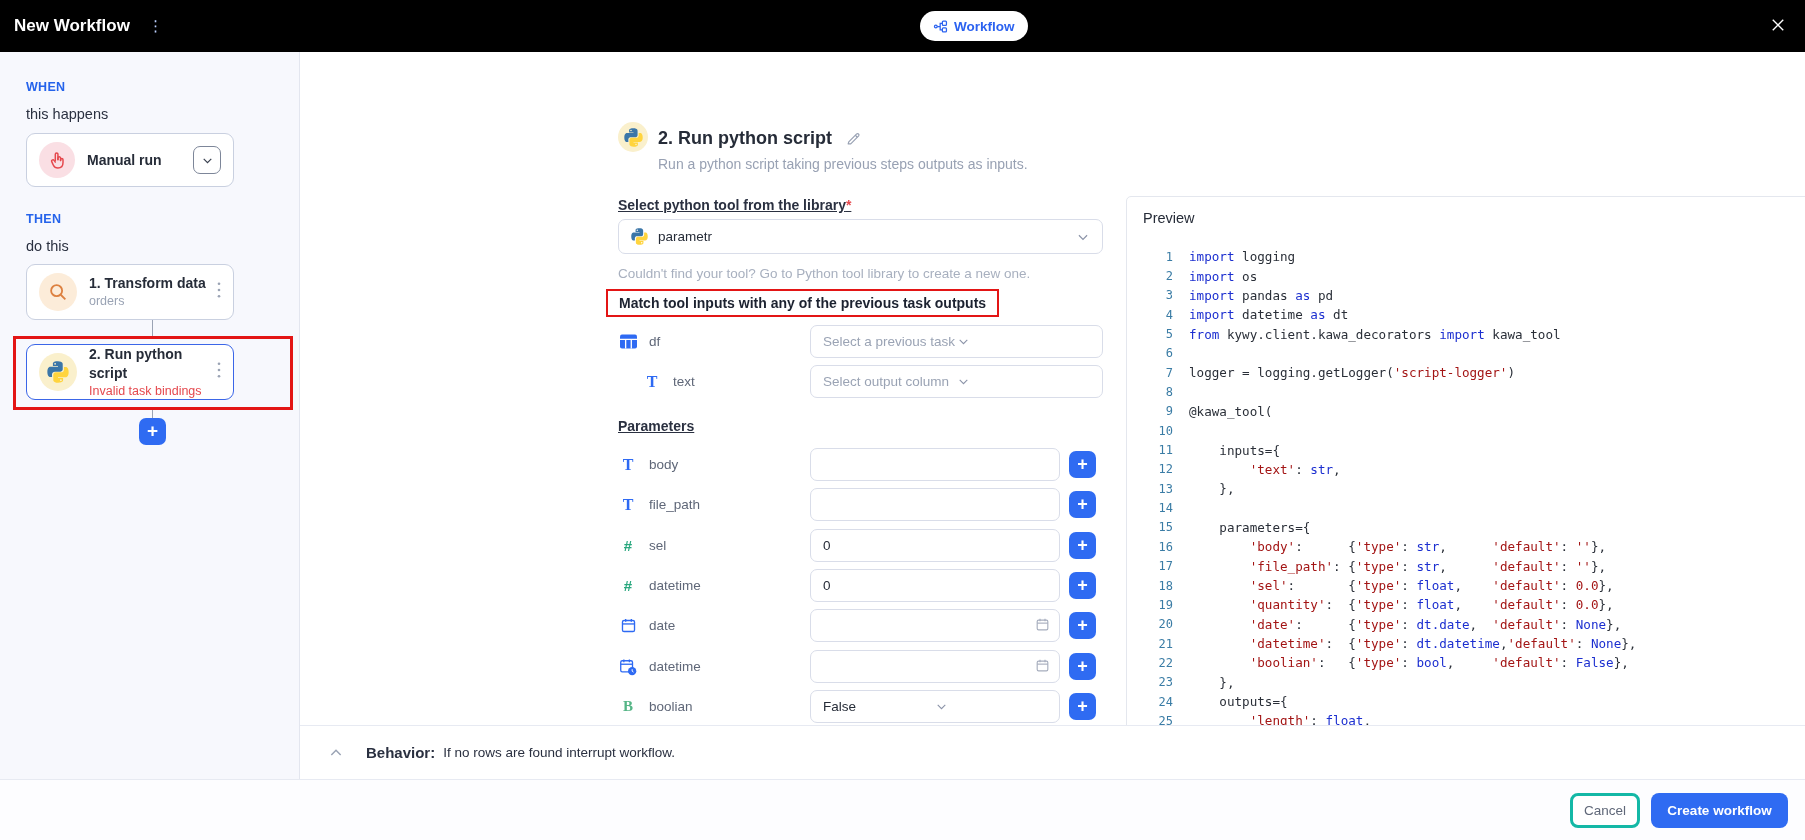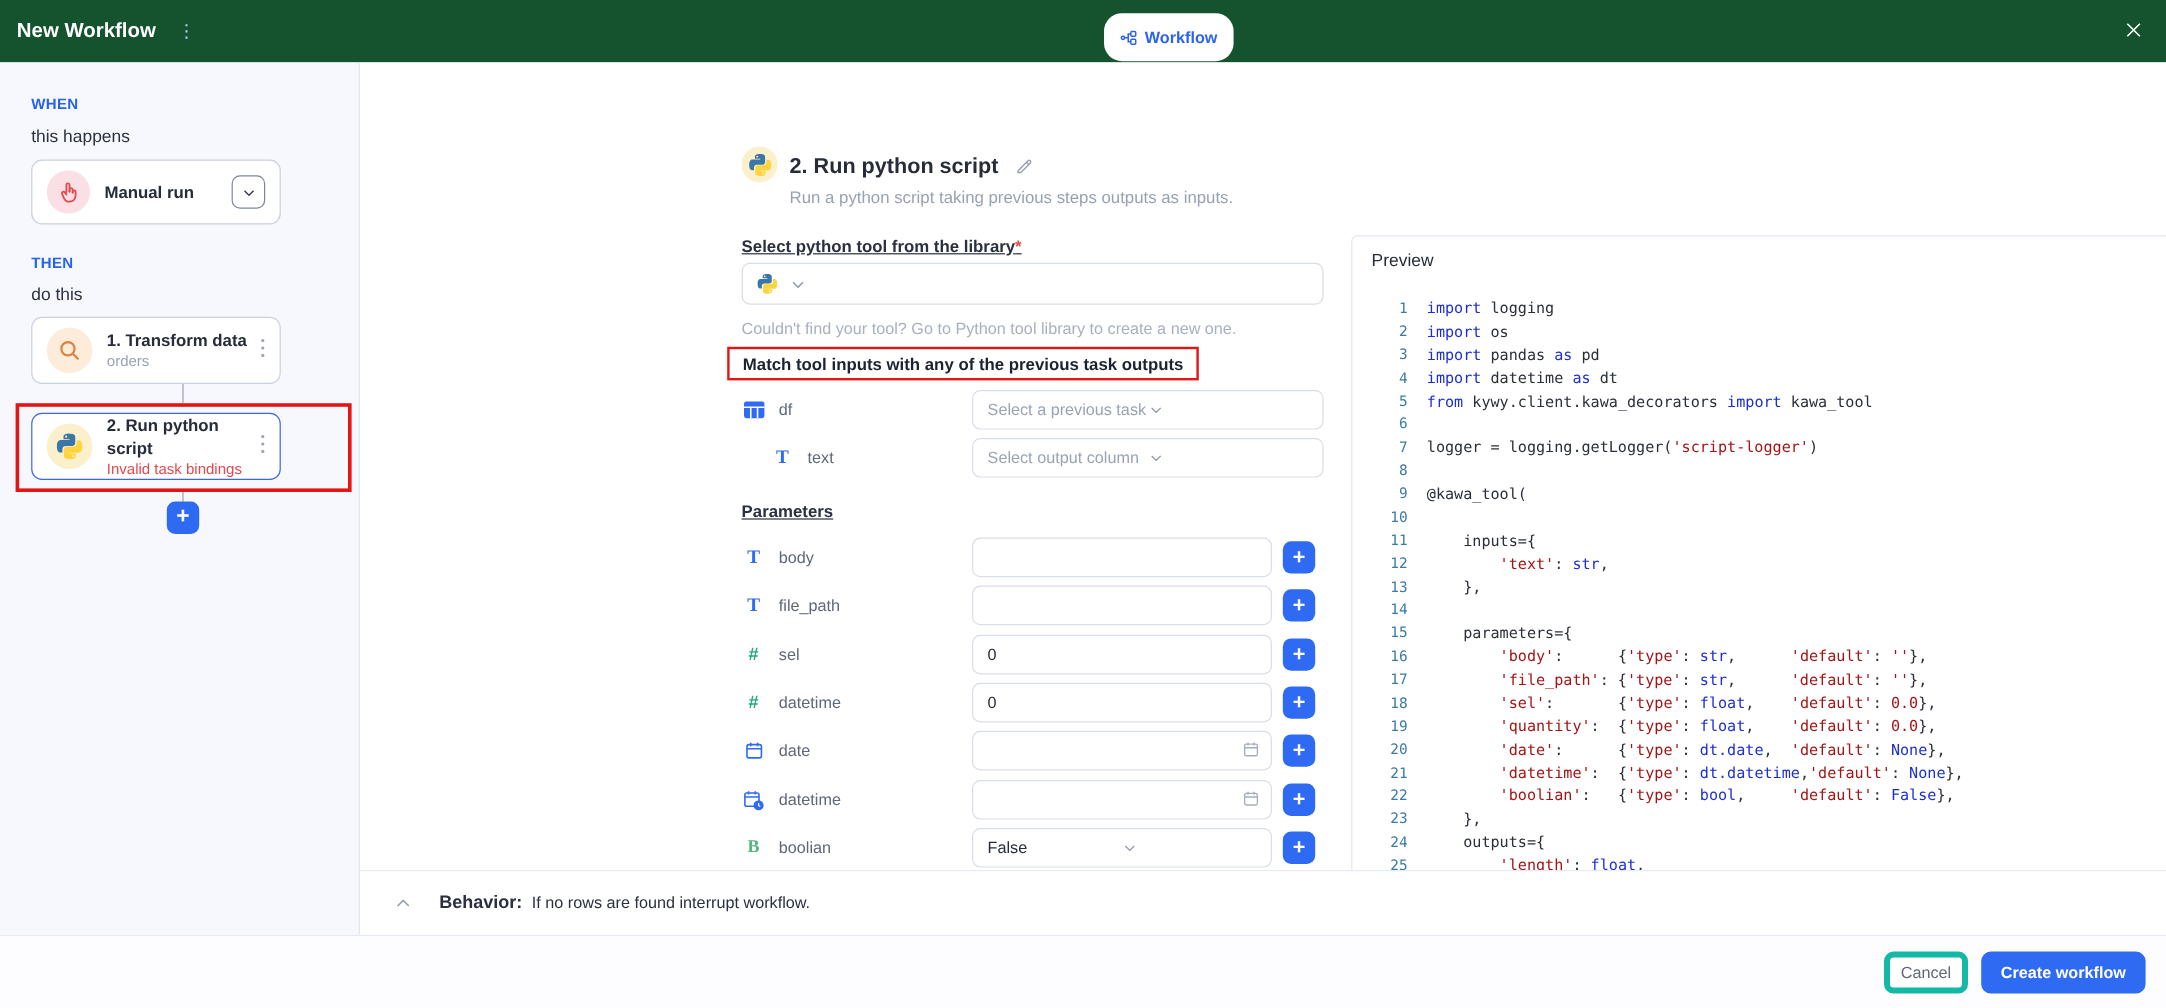--- a/index.html
+++ b/index.html
@@ -1,23 +1,23 @@
 <!DOCTYPE html>
 <html><head>
 <meta charset="utf-8">
 <style>
   * { margin:0; padding:0; box-sizing:border-box; }
   html,body { width:1805px; height:840px; }
   body { font-family:"Liberation Sans", sans-serif; background:#fff; position:relative; overflow:hidden; color:#262c38; }
 
   
-  .header { position:absolute; left:0; top:0; width:1805px; height:52px; background:#14532d; display:flex; align-items:center; }
+  .header { position:absolute; left:0; top:0; width:1805px; height:52px; background:#000000; display:flex; align-items:center; }
   .header-title { color:#fff; font-size:17px; font-weight:bold; margin-left:14px; }
   .header-kebab { margin-left:18px; color:#bcd0ff; font-size:15px; letter-spacing:0; cursor:pointer; }
-  .header-badge { position:absolute; left:920px; top:11px; height:40px; background:#fff; border-radius:15px; display:flex; align-items:center; gap:6px; padding:0 13px; }
+  .header-badge { position:absolute; left:920px; top:11px; height:30px; background:#fff; border-radius:15px; display:flex; align-items:center; gap:6px; padding:0 13px; }
   .header-badge span { color:#2b62f0; font-size:13.5px; font-weight:bold; }
   .header-close { position:absolute; right:16px; top:16px; width:20px; height:20px; cursor:pointer; }
 
   
   .sidebar { position:absolute; left:0; top:52px; width:300px; height:727px; background:#f7f8fd; border-right:1px solid #e3e6ef; }
   .side-kicker { position:absolute; left:26px; font-size:12.5px; font-weight:bold; color:#2563eb; letter-spacing:.3px; }
   .side-sub { position:absolute; left:26px; font-size:14.5px; color:#2a3040; }
   .side-card { position:absolute; left:26px; width:208px; background:#fff; border:1px solid #c9d0e0; border-radius:9px; display:flex; align-items:center; padding:0 12px; cursor:pointer; }
   .icon-circle { border-radius:50%; display:flex; align-items:center; justify-content:center; flex:none; }
   .card-title { font-size:14px; font-weight:bold; color:#262c38; line-height:1.35; }
@@ -72,21 +72,21 @@
   .tok-str { color:#a31515; }
   .tok-num { color:#a31515; }
   .ind { display:inline-block; width:4ch; background:linear-gradient(#e7e9ee,#e7e9ee) left/1px 100% no-repeat; }
 
   
   .behavior { position:absolute; left:300px; right:0; top:725px; height:54px; border-top:1px solid #e7eaf2; background:#fff; display:flex; align-items:center; }
   .behavior-chev { margin-left:28px; cursor:pointer; display:flex; }
   .behavior-label { margin-left:22px; font-size:15px; font-weight:bold; color:#2a3040; }
   .behavior-text { margin-left:8px; font-size:13.5px; color:#2a3040; }
   .footer { position:absolute; left:0; right:0; top:779px; height:61px; background:#fdfdff; border-top:1px solid #e7eaf2; }
-  .btn-cancel { position:absolute; left:1570px; top:13px; width:70px; height:35px; background:#fff; border:5px solid #14b8a6; border-radius:8px; font-size:13.5px; color:#5f6778; font-family:inherit; cursor:pointer; }
+  .btn-cancel { position:absolute; left:1570px; top:13px; width:70px; height:35px; background:#fff; border:3px solid #14b8a6; border-radius:8px; font-size:13.5px; color:#5f6778; font-family:inherit; cursor:pointer; }
   .btn-create { position:absolute; left:1651px; top:13px; width:137px; height:35px; background:#2f6bf2; border:none; border-radius:8px; font-size:13.5px; font-weight:bold; color:#fff; font-family:inherit; cursor:pointer; }
 </style>
 </head>
 <body>
 
 <div class="header">
   <div class="header-title">New Workflow</div>
   <div class="header-kebab">⋮</div>
   <div class="header-badge">
     <span style="display:flex">
@@ -195,20 +195,21 @@
   <div class="field-label" style="top:145px">
     <span>Select python tool from the library</span><span class="req">*</span>
   </div>
   <div class="tool-select">
     <span id="tool-python-icon" style="display:flex;flex:none">
         <svg width="17" height="17" viewBox="0 0 128 128">
           <path fill="#3b76a8" d="M63.4 2c-31 0-29 13.5-29 13.5v14h29.5v4H21.5S2 31.5 2 63.2c0 31.7 17 30.6 17 30.6h10.2V79.2s-.6-17 16.7-17h29.4s16.2.3 16.2-15.7V19.5S94 2 63.4 2zM47.2 11.4a5.3 5.3 0 1 1 0 10.6 5.3 5.3 0 0 1 0-10.6z"></path>
           <path fill="#ffd43e" d="M64.6 126c31 0 29-13.5 29-13.5v-14H64.1v-4h42.4s19.5 2 19.5-29.7c0-31.7-17-30.6-17-30.6h-10.2v14.6s.6 17-16.7 17H52.7s-16.2-.3-16.2 15.7v27S34 126 64.6 126zm16.2-9.4a5.3 5.3 0 1 1 0-10.6 5.3 5.3 0 0 1 0 10.6z"></path>
         </svg>
       </span>
+    <span>parametr</span>
     <svg width="14" height="14" viewBox="0 0 24 24" fill="none" stroke="#8b93a8" stroke-width="2">
         <path d="M5 9l7 7 7-7"></path>
       </svg>
   </div>
   <div class="help-text">Couldn't find your tool? Go to Python tool library to create a new one.</div>
 
   <div class="match-heading">Match tool inputs with any of the previous task outputs</div>
 
   <div id="binding-rows">
   <div class="form-row" style="top:273px">

